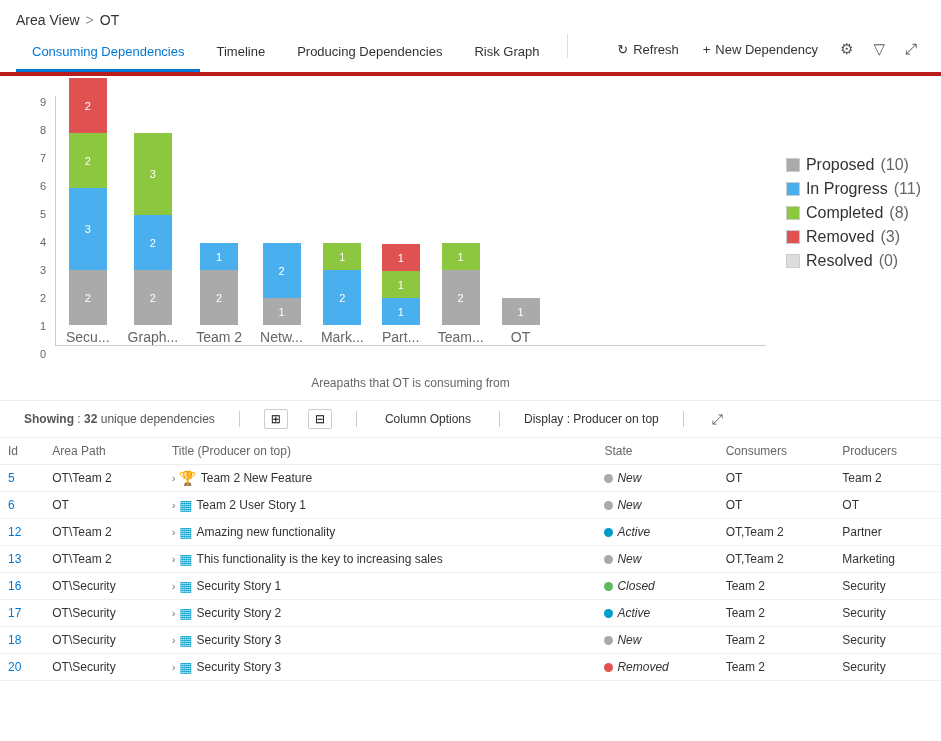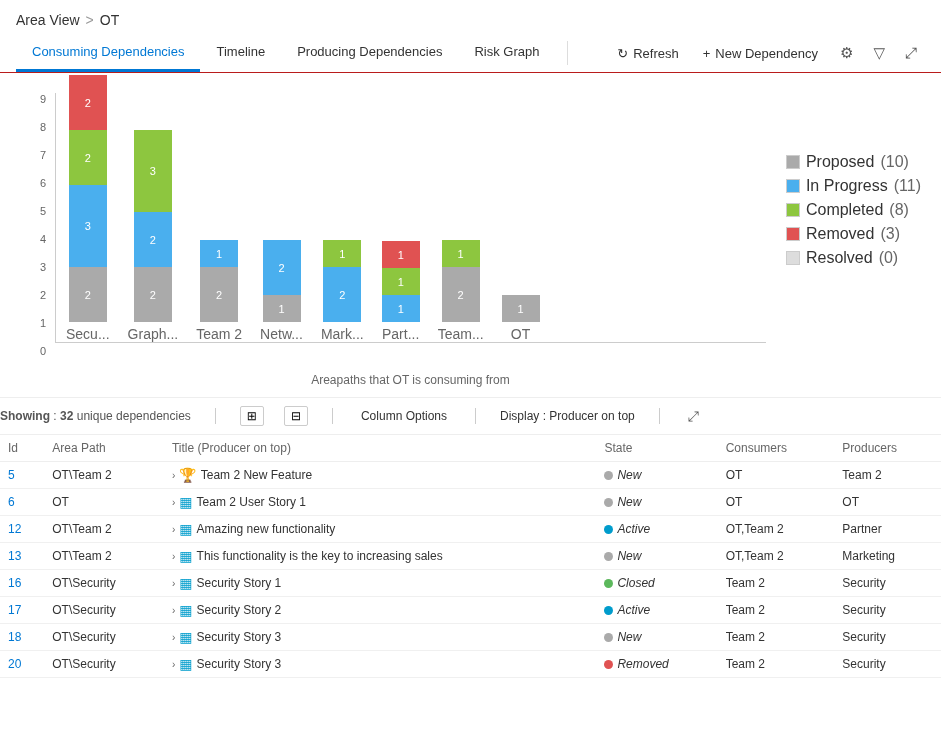--- a/index.html
+++ b/index.html
@@ -5,21 +5,21 @@
     * { box-sizing: border-box; margin: 0; padding: 0; }
     body { font-family: 'Segoe UI', Arial, sans-serif; font-size: 13px; color: #333; background: #fff; width: 941px; }
 
     
     .breadcrumb { padding: 12px 16px 6px; font-size: 14px; color: #666; display: flex; align-items: center; gap: 6px; }
     .breadcrumb .area { color: #333; font-weight: 500; }
     .breadcrumb .sep { color: #999; }
     .breadcrumb .current { color: #333; }
 
     
-    .nav-tabs { display: flex; align-items: center; padding: 0 16px; border-bottom: 1px solid #b91c1c; }
+    .nav-tabs { display: flex; align-items: flex-start; padding: 0 16px; border-bottom: 4px solid #b91c1c; }
     .nav-tabs .tabs { display: flex; gap: 0; }
     .tab { padding: 10px 16px; cursor: pointer; font-size: 13px; color: #333; border-bottom: 3px solid transparent; white-space: nowrap; }
     .tab.active { color: #0078d4; border-bottom: 3px solid #0078d4; font-weight: 500; }
     .nav-divider { width: 1px; height: 24px; background: #ddd; margin: 0 12px; }
     .nav-actions { display: flex; align-items: center; gap: 4px; margin-left: auto; }
     .nav-btn { display: flex; align-items: center; gap: 5px; padding: 6px 10px; cursor: pointer; color: #333; font-size: 13px; border: none; background: none; }
     .nav-icon-btn { padding: 6px 8px; cursor: pointer; border: none; background: none; color: #555; font-size: 15px; }
 
     
     .chart-container { padding: 20px 20px 10px; display: flex; gap: 20px; }
@@ -32,21 +32,21 @@
     .y-axis { position: absolute; left: 0; top: 0; bottom: 30px; width: 30px; display: flex; flex-direction: column; justify-content: space-between; align-items: flex-end; padding-right: 4px; font-size: 11px; color: #666; }
     .chart-body { margin-left: 35px; margin-bottom: 30px; position: relative; height: 250px; border-left: 1px solid #ccc; border-bottom: 1px solid #ccc; }
     .bars-row { display: flex; align-items: flex-end; height: 100%; padding: 0 10px; gap: 18px; }
     .bar-group { display: flex; flex-direction: column; align-items: center; gap: 0; }
     .bar-stack { display: flex; flex-direction: column-reverse; }
     .bar-segment { display: flex; align-items: center; justify-content: center; font-size: 11px; color: #fff; font-weight: 500; min-height: 0; }
     .bar-label { font-size: 14px; color: #666; margin-top: 4px; text-align: center; }
     .chart-caption { text-align: center; font-size: 12px; color: #666; margin-top: 2px; margin-left: 35px; }
 
     
-    .showing-bar { display: flex; align-items: center; padding: 8px 0; border-top: 1px solid #eee; border-bottom: 1px solid #eee; font-size: 12px; color: #555; gap: 20px; }
+    .showing-bar { display: flex; align-items: center; padding: 8px 24px; border-top: 1px solid #eee; border-bottom: 1px solid #eee; font-size: 12px; color: #555; gap: 20px; }
     .showing-bar .divider-v { width: 1px; height: 16px; background: #ccc; margin: 0 4px; }
     .showing-bar .btn-icon { padding: 2px 6px; border: 1px solid #ccc; cursor: pointer; background: #fff; font-size: 12px; border-radius: 2px; }
     .showing-bar .col-options { cursor: pointer; color: #333; padding: 2px 4px; }
     .showing-bar .display-text { color: #333; }
     .showing-bar .expand-icon { cursor: pointer; font-size: 14px; color: #555; margin-left: 4px; }
 
     
     .dep-table { width: 100%; border-collapse: collapse; }
     .dep-table th { font-size: 12px; color: #666; font-weight: 400; padding: 6px 8px; border-bottom: 1px solid #eee; text-align: left; }
     .dep-table td { font-size: 12px; padding: 5px 8px; border-bottom: 1px solid #f0f0f0; vertical-align: middle; }

